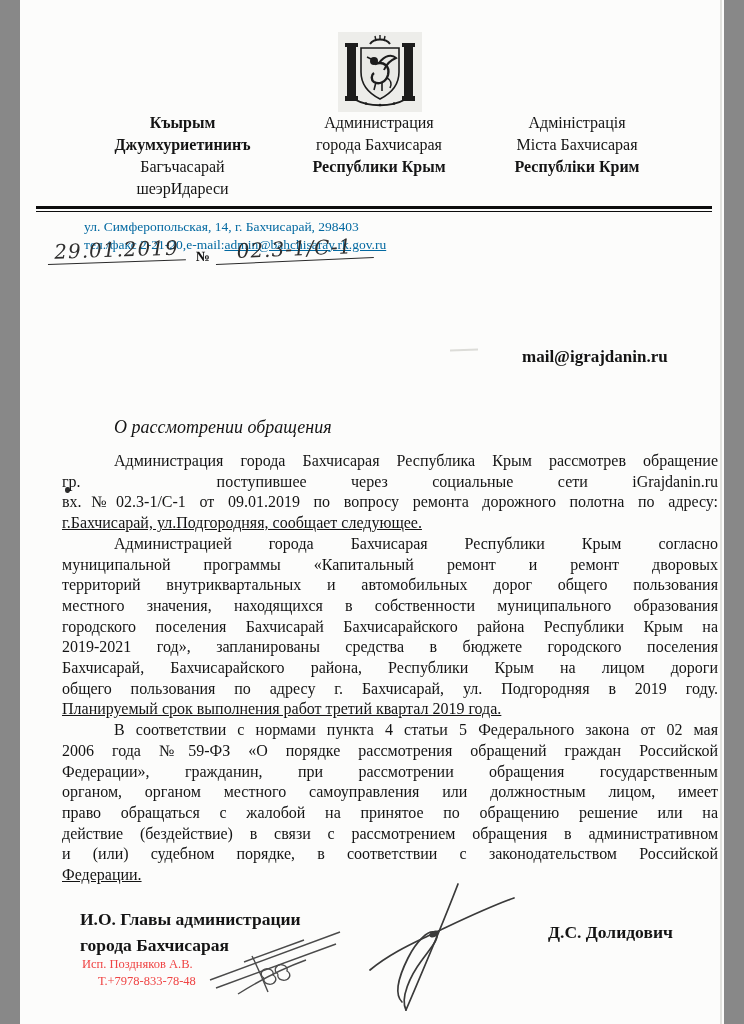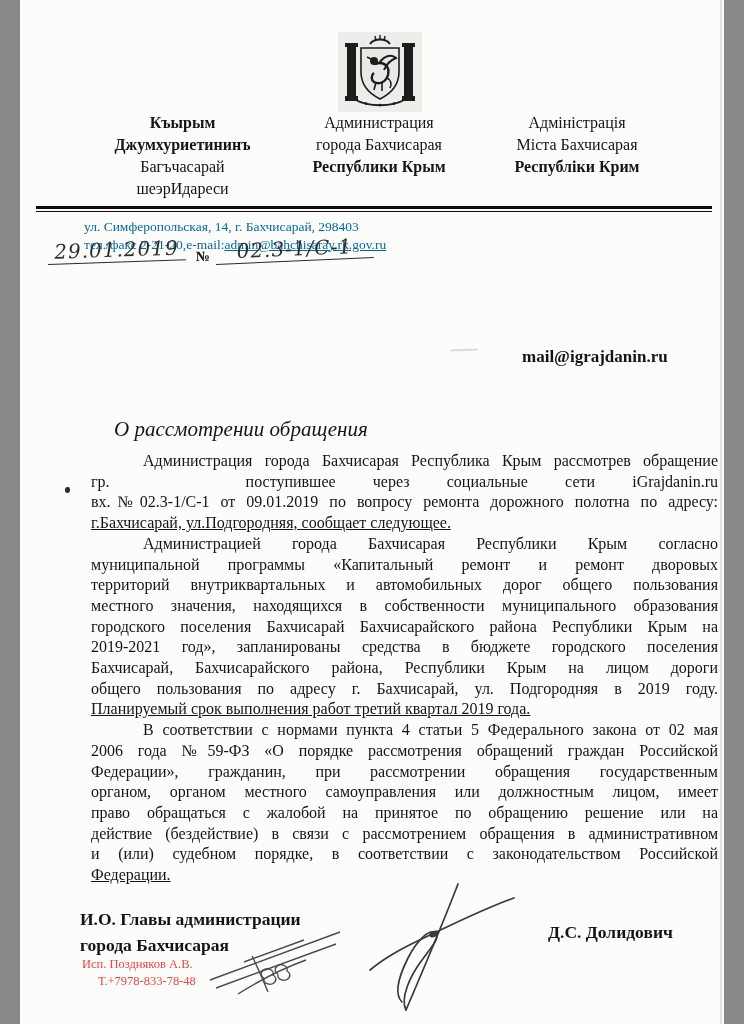--- a/index.html
+++ b/index.html
@@ -29,24 +29,24 @@
   .contact .u { text-decoration:underline; }
 
   .dateline { position:absolute; left:28px; top:240px; font-size:14px; }
   .uline { display:inline-block; border-bottom:1.6px solid #2a2a2a; text-align:center; vertical-align:bottom; }
   .hw { font-family:"DejaVu Serif",serif; font-style:italic; color:#2e2e2e; font-size:20px; letter-spacing:1px; white-space:nowrap; }
   .hw-date { width:138px; transform:rotate(-2deg); transform-origin:left bottom; }
   .hw-num  { width:158px; transform:rotate(-2.5deg); transform-origin:left bottom; }
   .no-sign { font-weight:bold; font-size:14px; margin:0 6px 0 10px; }
 
   .recipient { position:absolute; left:466px; top:347px; font-weight:bold; font-size:17px;margin-left:36px; }
-  .subject   { position:absolute; left:94px;  top:417px; font-style:italic; font-size:21px; }
+  .subject   { position:absolute; left:94px;  top:417px; font-style:italic; font-size:18px; }
 
   .doc-body { position:absolute; left:42px; top:451px; width:656px; font-size:16px; }
-  .bline { line-height:20.7px; text-align:justify; text-align-last:justify;margin-left:29px; }
+  .bline { line-height:20.7px; text-align:justify; text-align-last:justify; }
   .bline.last { text-align-last:left;text-decoration:underline; }
   .bline.ind  { text-indent:52px; }
   .bline.split { display:flex; text-align-last:auto; }
   .bline.split .gr { flex:none; }
   .bline.split .rest { flex:1; margin-left:136px; text-align:justify; text-align-last:justify; }
 
   .sig-pos  { position:absolute; left:60px; top:906px; font-weight:bold; font-size:17.5px; line-height:26px; }
   .sig-name { position:absolute; left:528px; top:922px; font-weight:bold; font-size:17.5px; }
   .executor { position:absolute; left:62px; top:956px; font-size:12.5px; line-height:17px; color:#ef4444; }
   .executor .l2 { padding-left:16px; }

